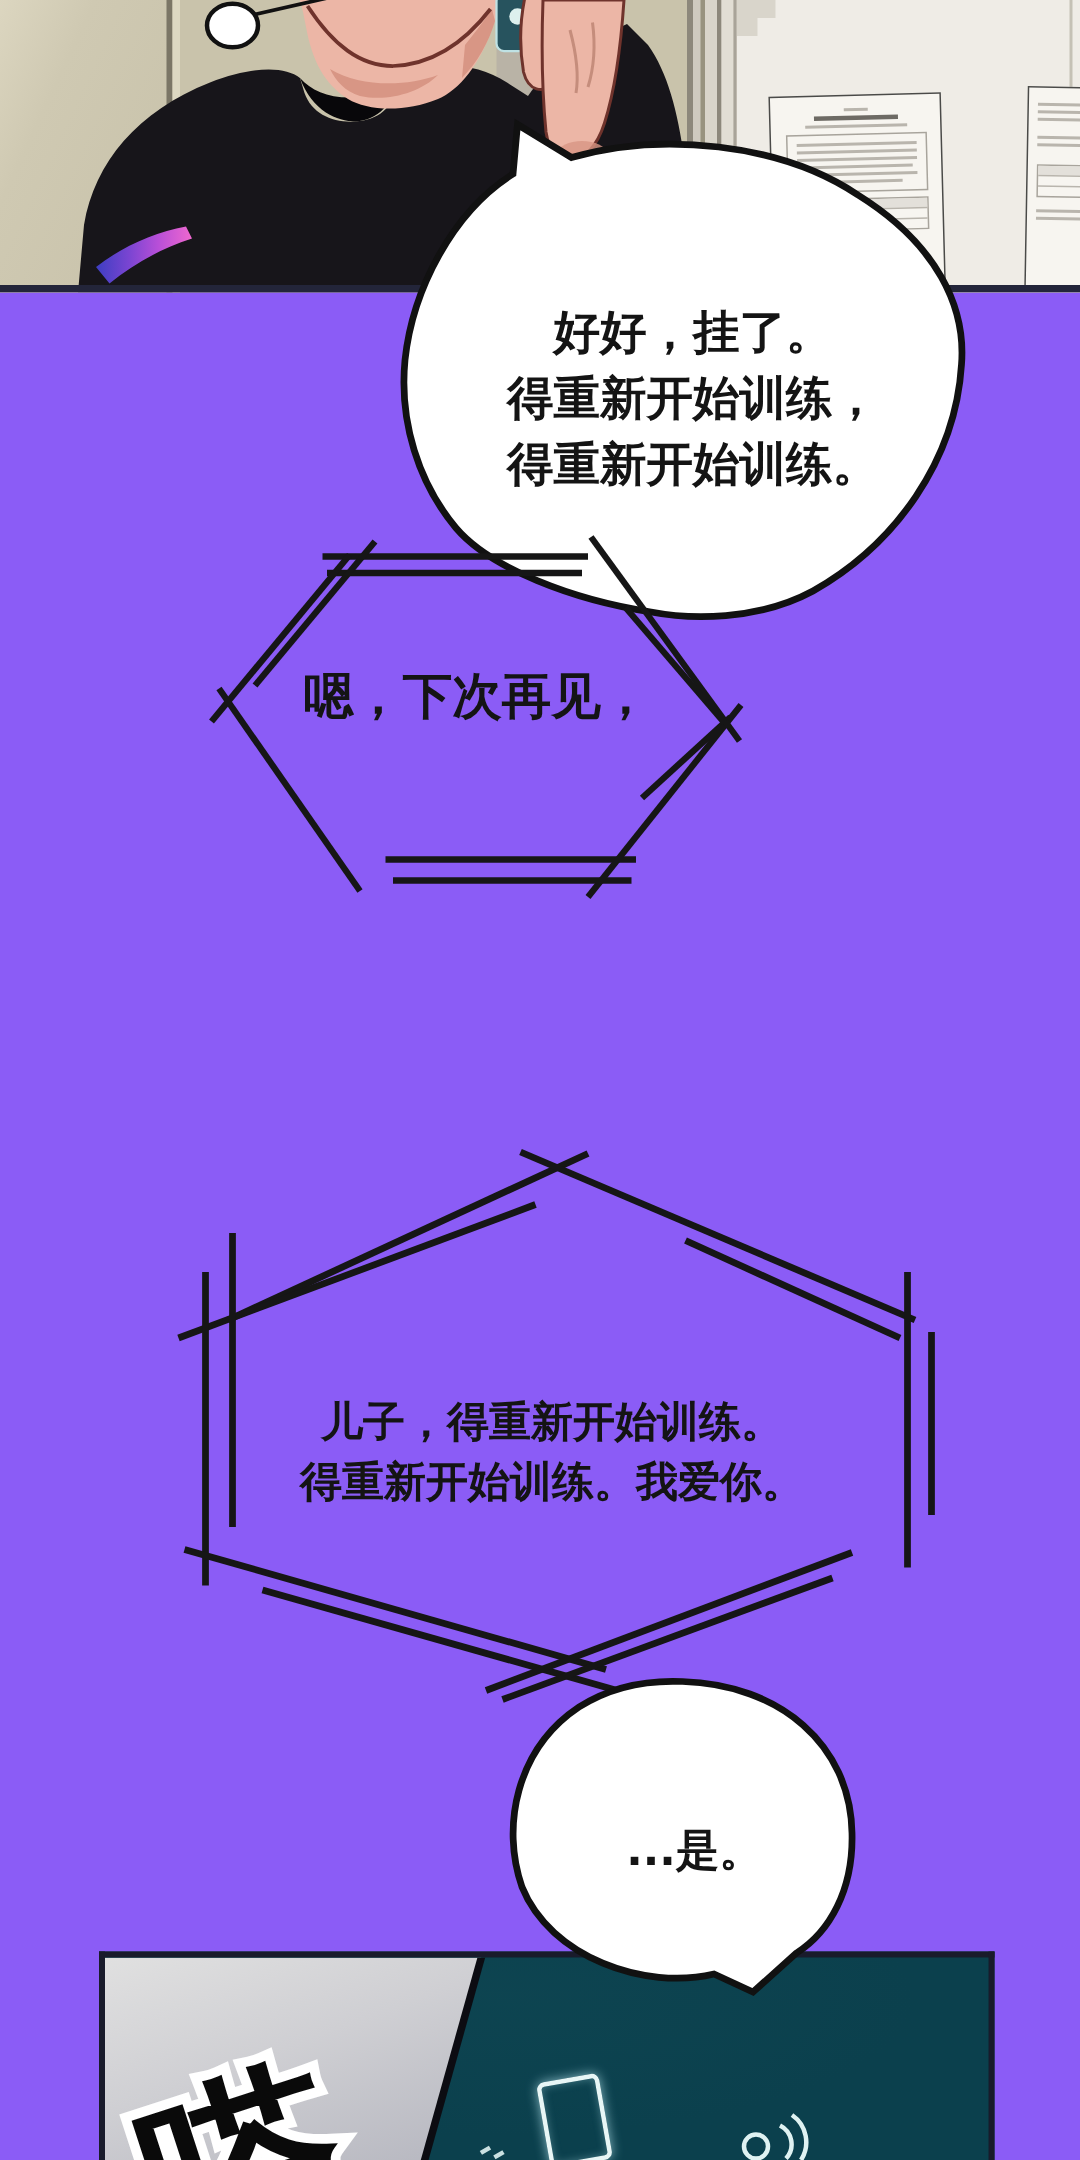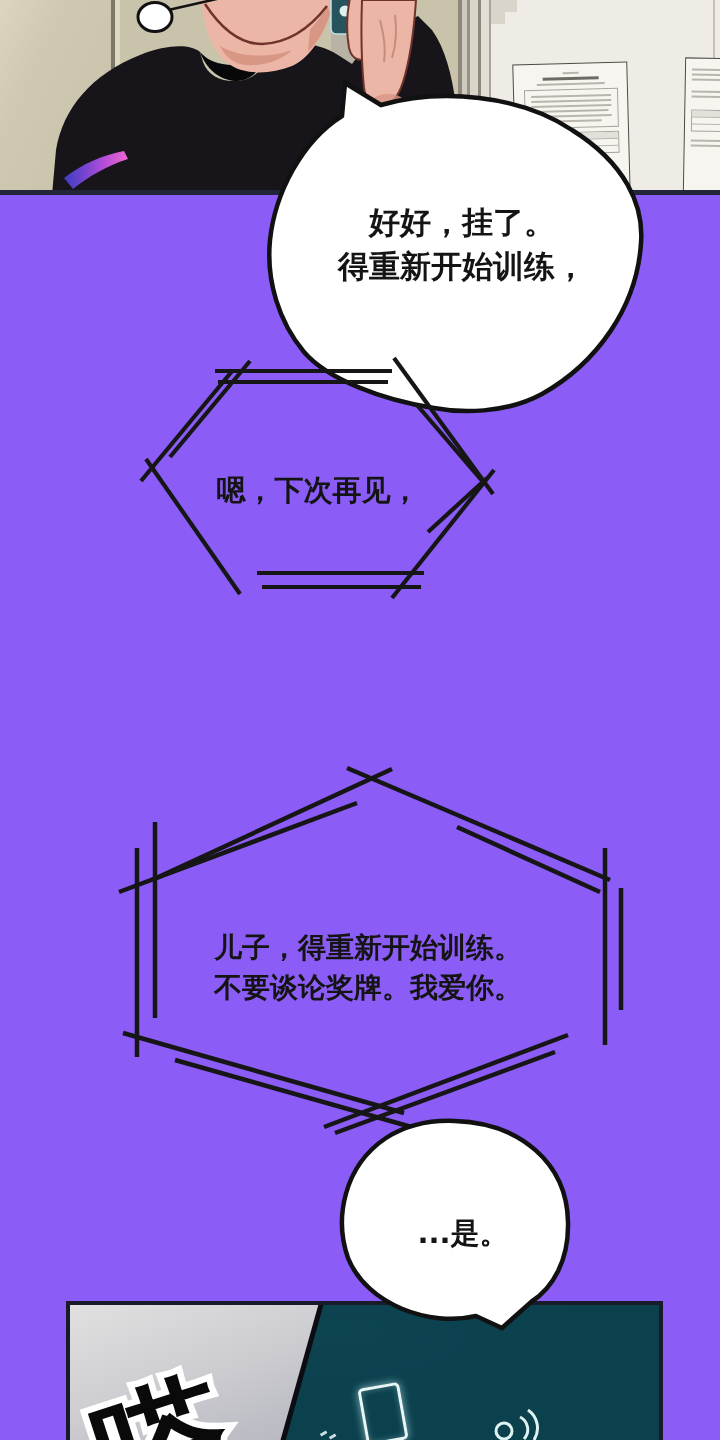--- a/index.html
+++ b/index.html
@@ -44,21 +44,21 @@
      clip-path:polygon(251px 0,589px 0,589px 135px,211px 135px);}
   .diag-line{position:absolute;left:0;top:0;width:589px;height:135px;pointer-events:none;}
   .phone-sq-icon{position:absolute;left:292px;top:80px;width:36px;height:52px;
      border:3px solid #e8f6f6;border-radius:5px;transform:rotate(-10deg);
      box-shadow:0 0 8px rgba(190,235,245,.7), inset 0 0 6px rgba(190,235,245,.35);}
   .tinymark{position:absolute;width:7px;height:2.5px;background:#dff2f2;opacity:.9;}
   
   .btxt{position:absolute;color:#141414;font-weight:700;text-align:center;
         font-family:"DejaVu Sans","Liberation Sans",sans-serif;}
   #b1txt{left:282px;top:200px;width:360px;font-size:31px;line-height:44px;}
-  #h1txt{left:168px;top:472px;width:300px;font-size:29px;line-height:36px;}
+  #h1txt{left:168px;top:446px;width:300px;font-size:33px;line-height:36px;}
   #h2txt{left:128px;top:928px;width:480px;font-size:28px;line-height:40px;}
   #b2txt{left:383px;top:1218px;width:160px;font-size:29px;line-height:30px;}
   svg{display:block;}
   .overlay{position:absolute;left:0;top:0;pointer-events:none;}
 </style>
 </head>
 <body>
 
 <div id="page">
 
@@ -213,23 +213,24 @@
     </g>
 
     <path d="M455,1121 C520,1123 567,1163 568,1222 C569,1260 553,1288 531,1302
          L502,1328 L476,1316 C430,1327 367,1305 348,1258
          C334,1218 344,1166 386,1138 C408,1124 432,1120 455,1121 Z" fill="#ffffff" stroke="#111111" stroke-width="4.5"></path>
   </svg>
 
   <div class="btxt" id="b1txt">
     <span style="display:block">好好，挂了。</span>
     <span style="display:block">得重新开始训练，</span>
+    <span style="display:block">得重新开始训练。</span>
   </div>
   <div class="btxt" id="h1txt">
     <span style="display:block">嗯，下次再见，</span>
   </div>
   <div class="btxt" id="h2txt">
     <span style="display:block">儿子，得重新开始训练。</span>
-    <span style="display:block">不要谈论奖牌。我爱你。</span>
+    <span style="display:block">得重新开始训练。我爱你。</span>
   </div>
   <div class="btxt" id="b2txt">...是。</div>
 
 </div>
 
 </body></html>

